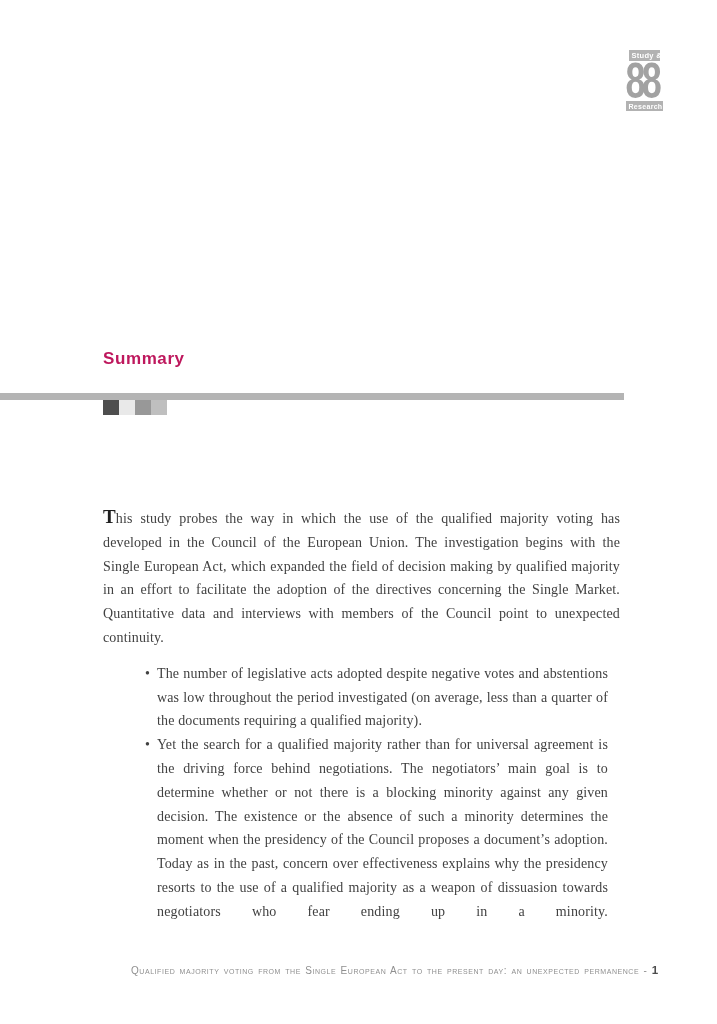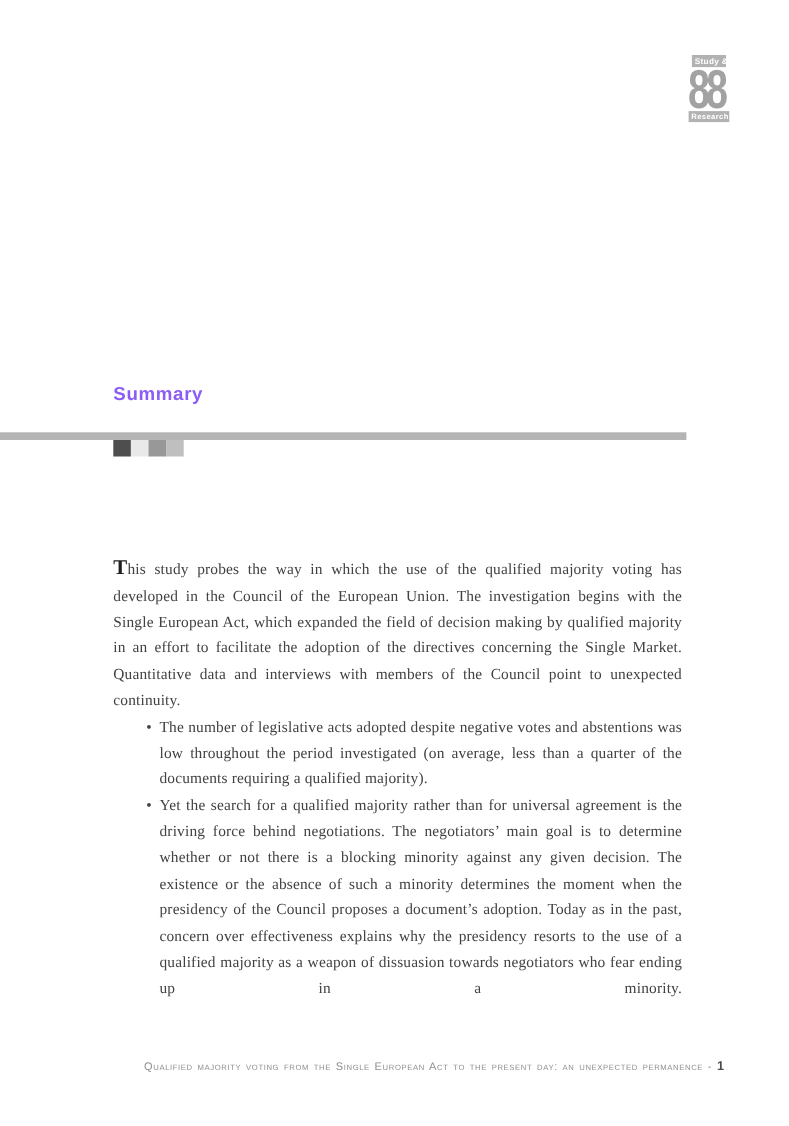--- a/index.html
+++ b/index.html
@@ -48,21 +48,21 @@
   }
 
   
   .title {
     position: absolute;
     top: 349px;
     left: 103px;
     font-size: 17px;
     font-weight: bold;
     letter-spacing: 0.6px;
-    color: #8b5cf6;
+    color: #be185d;
   }
   .rule-bar {
     position: absolute;
     top: 393px;
     left: 0;
     width: 624px;
     height: 7px;
     background: #b4b4b4;
   }
   .squares {
@@ -90,21 +90,21 @@
     text-align: justify;
     font-family: Liberation Serif, serif;
   }
   .dropcap {
     font-weight: bold;
     font-size: 19px;
     color: #1f1f1f;
   }
   .bullets {
     list-style: none;
-    margin: 0;
+    margin: 12px;
     padding: 0;
   }
   .bullets li {
     position: relative;
     padding-left: 42px;
   }
   .bullets li::before {
     content: "\2022";
     position: absolute;
     left: 30px;

